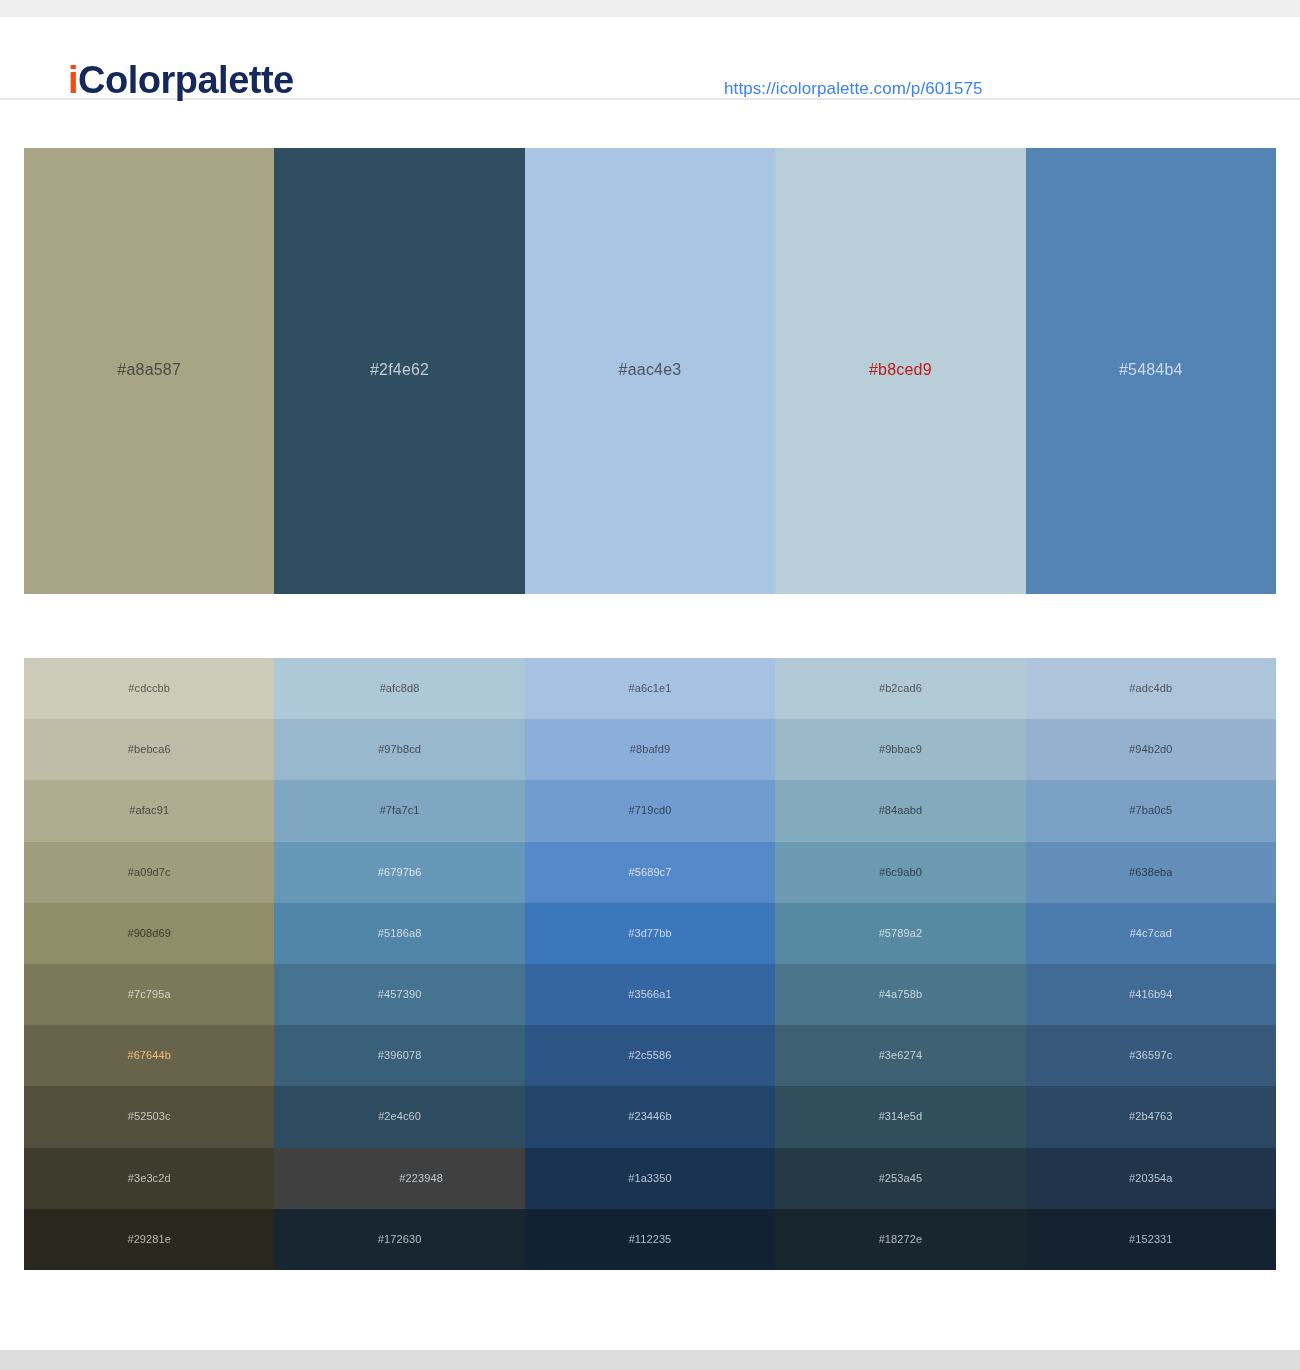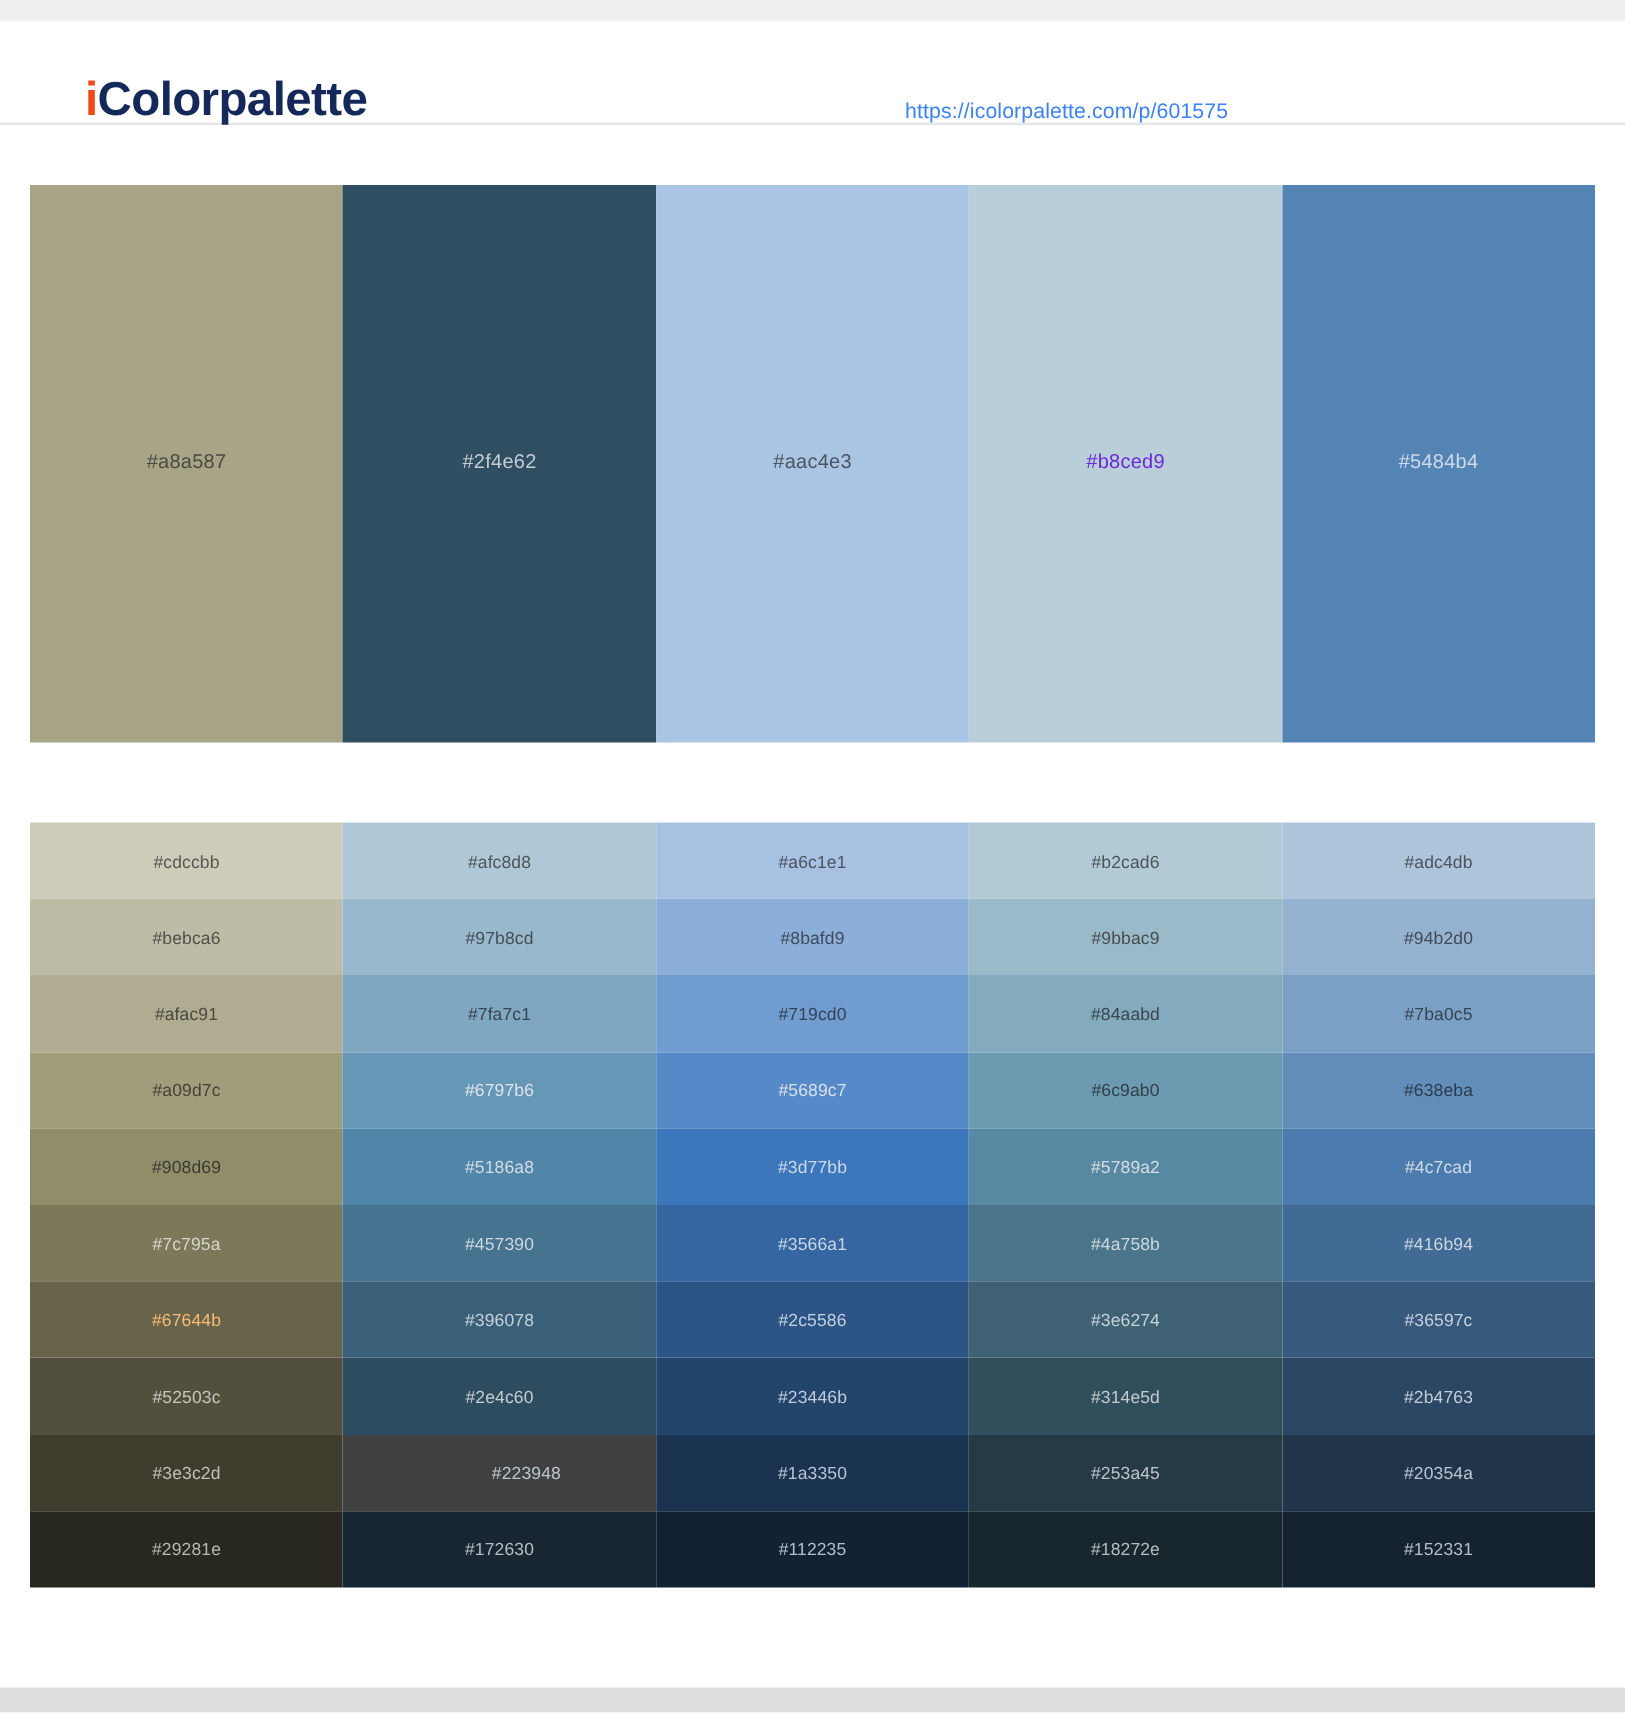--- a/index.html
+++ b/index.html
@@ -84,21 +84,21 @@
     display: grid;
     grid-template-columns: repeat(5, 1fr);
     grid-template-rows: repeat(10, 1fr);
   }
   .shade-cell {
     display: flex;
     align-items: center;
     justify-content: center;
   }
   .shade-cell .hexlabel {
-    font-size: 14px;
+    font-size: 11px;
     letter-spacing: 0.1px;
     line-height: 1;
   }
 
   
   .footer-band {
     position: absolute;
     left: 0; top: 1350px;
     width: 1300px; height: 20px;
     background: #dddddd;
@@ -120,21 +120,21 @@
       <div class="main-swatch" style="background: rgb(168, 165, 135);">
         <span class="hexlabel" style="color: rgb(74, 74, 64);">#a8a587</span>
       </div>
       <div class="main-swatch" style="background: rgb(47, 78, 98);">
         <span class="hexlabel" style="color: rgb(195, 204, 211);">#2f4e62</span>
       </div>
       <div class="main-swatch" style="background: rgb(170, 196, 227);">
         <span class="hexlabel" style="color: rgb(76, 85, 96);">#aac4e3</span>
       </div>
       <div class="main-swatch" style="background: rgb(184, 206, 217);">
-        <span class="hexlabel" style="color: #6d28d9;">#b8ced9</span>
+        <span class="hexlabel" style="color: #b91c1c;">#b8ced9</span>
       </div>
       <div class="main-swatch" style="background: rgb(84, 132, 180);">
         <span class="hexlabel" style="color: rgb(204, 217, 232);">#5484b4</span>
       </div>
     </div>
 
   <div class="shades-grid" id="shades-grid">
       <div class="shade-cell" style="background: rgb(205, 204, 187);">
         <span class="hexlabel" style="color: rgb(87, 87, 81);">#cdccbb</span>
       </div>

